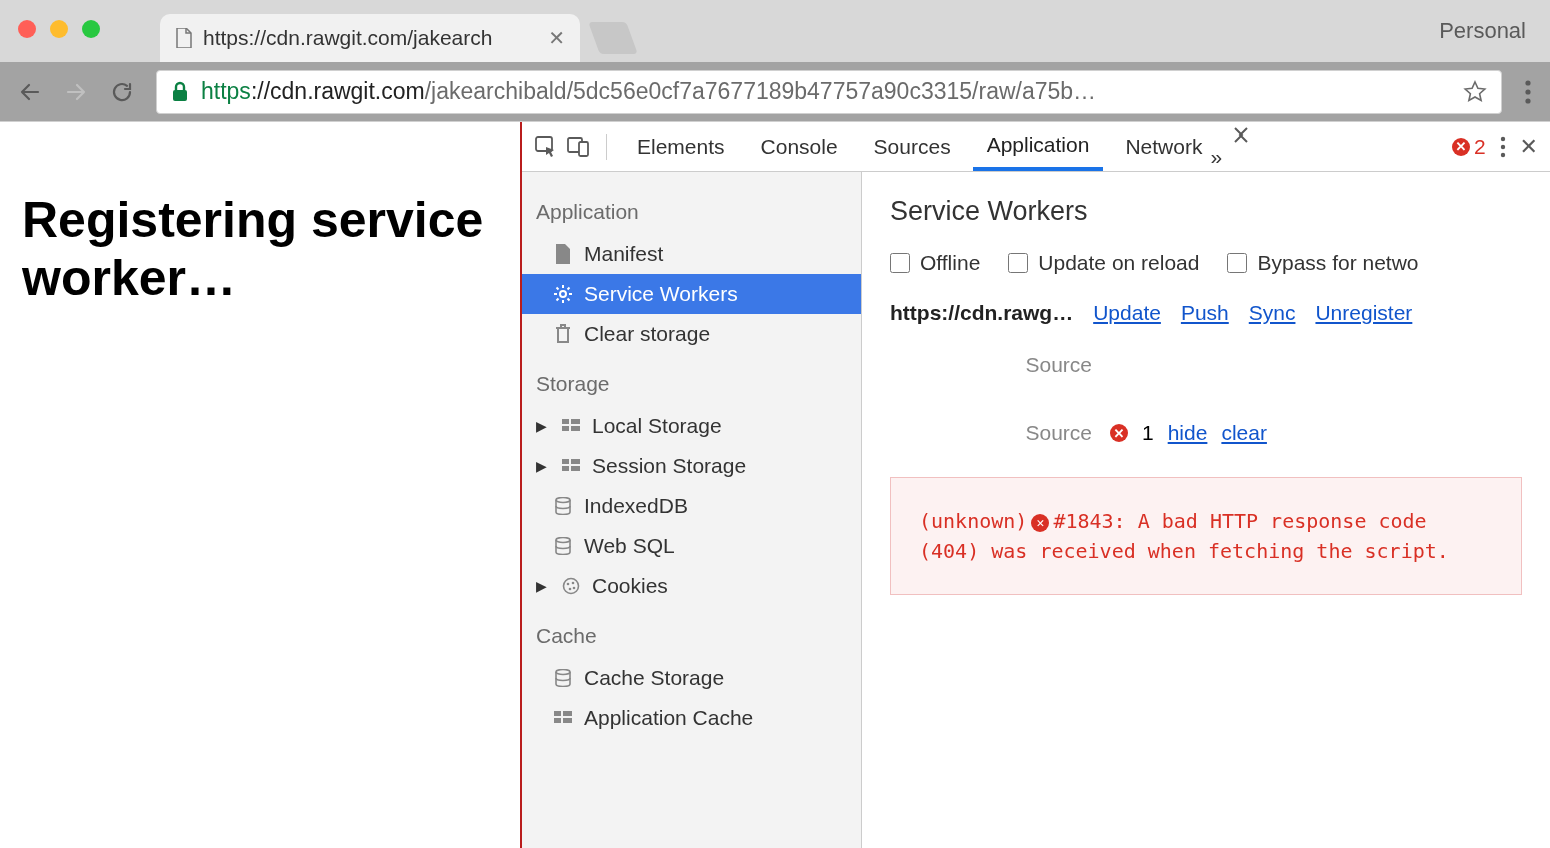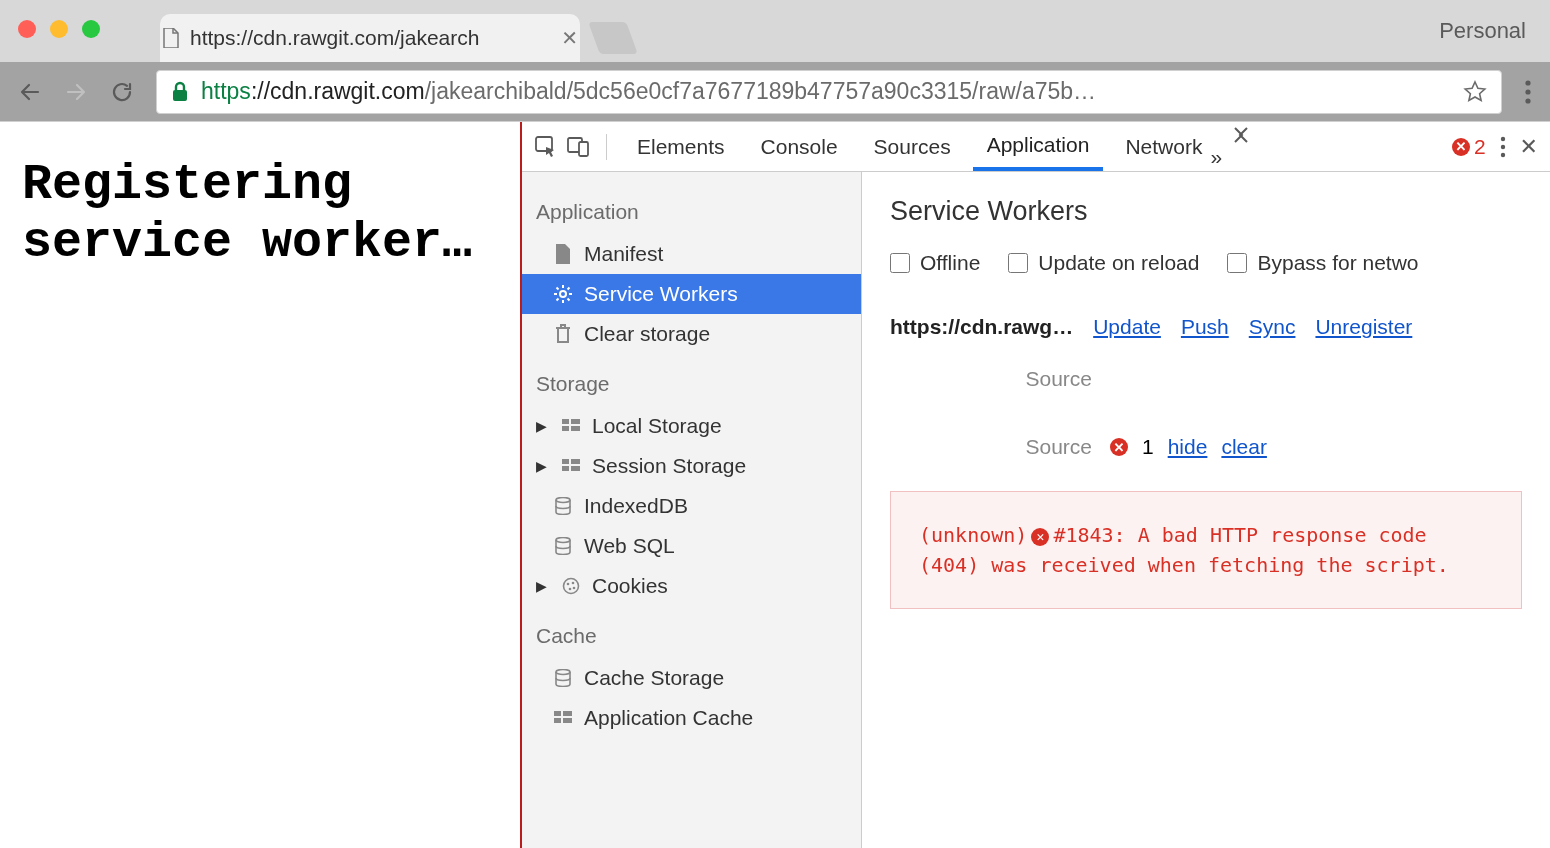--- a/index.html
+++ b/index.html
@@ -3,40 +3,40 @@
 <meta charset="utf-8">
 <style>
 * { box-sizing: border-box; margin: 0; padding: 0; }
 body { font-family: -apple-system, BlinkMacSystemFont, "Segoe UI", sans-serif; width: 1550px; height: 848px; overflow: hidden; background: #fff; }
 
 
 .tabstrip { height: 62px; background: #d8d8d8; display: flex; align-items: flex-end; position: relative; }
 .traffic { position: absolute; top: 20px; left: 18px; display: flex; gap: 14px; }
 .traffic span { width: 18px; height: 18px; border-radius: 50%; display: block; }
 .tl-red { background: #ff5f57; } .tl-yel { background: #febc2e; } .tl-grn { background: #28c840; }
-.tab { margin-left: 160px; height: 48px; background: #f1f1f1; border-radius: 10px 10px 0 0; display: flex; align-items: center; padding: 0 2px; gap: 10px; min-width: 420px; position: relative; }
+.tab { margin-left: 160px; height: 48px; background: #f1f1f1; border-radius: 10px 10px 0 0; display: flex; align-items: center; padding: 0 15px; gap: 10px; min-width: 420px; position: relative; }
 .tab:before, .tab:after { content: ""; position: absolute; bottom: 0; width: 18px; height: 18px; }
 .newtab { width: 38px; height: 32px; background: #c7c7c7; margin-left: 14px; margin-bottom: 8px; border-radius: 4px; transform: skewX(20deg); }
 .profile { margin-left: auto; margin-right: 24px; align-self: center; font-size: 22px; color: #5a5a5a; }
 
 .toolbar { height: 60px; background: #a3a3a3; display: flex; align-items: center; padding: 0 18px; gap: 22px; border-bottom: 1px solid #d0d0d0; }
 .toolbar .nav-btn { width: 24px; height: 24px; display: flex; align-items: center; justify-content: center; color: #5a5a5a; }
 .toolbar .nav-btn.disabled { color: #b8b8b8; }
 .omnibox { flex: 1; height: 44px; border: 1px solid #d0d0d0; border-radius: 4px; background: #fff; display: flex; align-items: center; padding: 0 14px; gap: 12px; font-size: 23px; }
 .omnibox .lock { color: #0b8043; }
 .omnibox .url { white-space: nowrap; overflow: hidden; }
 .omnibox .scheme { color: #0b8043; }
 .omnibox .host { color: #222; }
 .omnibox .path { color: #6b6b6b; }
 .omnibox .star { margin-left: auto; color: #6b6b6b; }
 .menu-btn { color: #5a5a5a; }
 
 
 .content { display: flex; height: calc(100% - 122px); }
-.page { width: 520px; padding: 34px 22px; font-family: Liberation Mono, monospace; }
+.page { width: 520px; padding: 34px 22px; font-family: Liberation Sans, sans-serif; margin-top: 36px; }
 .page h1 { font-size: 50px; font-weight: bold; line-height: 1.15; }
 
 .devtools { flex: 1; display: flex; flex-direction: column; border-left: 2px solid #b91c1c; background: #fff; }
 .dt-header { height: 50px; display: flex; align-items: center; border-bottom: 1px solid #ccc; padding: 0 12px; gap: 8px; font-size: 21px; color: #333; }
 .dt-header .sep { width: 1px; height: 26px; background: #ccc; margin: 0 8px; }
 .dt-tab { padding: 0 14px; height: 100%; display: flex; align-items: center; cursor: pointer; color: #333; }
 .dt-tab.active { color: #222; border-bottom: 4px solid #1a73e8; font-weight: 400; }
 .dt-header .more { margin-left: 4px; }
 .dt-header .err { color: #d93025; display: flex; align-items: center; gap: 4px; margin-left: 8px; }
 .dt-header .right { margin-left: auto; display: flex; align-items: center; gap: 14px; }
@@ -46,21 +46,21 @@
 .sb-section { font-size: 21px; color: #6b6b6b; padding: 18px 14px 10px; }
 .sb-item { display: flex; align-items: center; gap: 10px; padding: 8px 14px 8px 30px; font-size: 21px; color: #333; cursor: pointer; }
 .sb-item.tree { padding-left: 14px; }
 .sb-item.selected { background: #3b78e7; color: #fff; }
 .sb-item .exp { width: 14px; display: inline-flex; font-size: 14px; }
 .sb-item .ico { width: 22px; display: inline-flex; justify-content: center; color: #6b6b6b; }
 .sb-item.selected .ico { color: #fff; }
 
 .dt-pane { flex: 1; padding: 24px 28px; overflow: hidden; font-size: 21px; }
 .pane-title { font-size: 27px; color: #333; margin-bottom: 24px; }
-.cb-row { display: flex; gap: 28px; color: #333; margin-bottom: 40px; white-space: nowrap; overflow: hidden; }
+.cb-row { display: flex; gap: 28px; color: #333; margin-bottom: 26px; white-space: nowrap; overflow: hidden; }
 .cb { display: flex; align-items: center; gap: 10px; }
 .cb input { width: 20px; height: 20px; }
 .sw-origin { display: flex; align-items: center; gap: 20px; margin-bottom: 28px; flex-wrap: nowrap; }
 .sw-origin b { font-weight: bold; color: #222; white-space: nowrap; }
 .sw-origin a { color: #1155cc; text-decoration: underline; }
 .sw-grid { display: grid; grid-template-columns: 220px 1fr; row-gap: 22px; align-items: center; }
 .sw-grid .lbl { text-align: right; color: #888; padding-right: 18px; }
 .sw-grid .val { display: flex; align-items: center; gap: 14px; }
 .sw-grid a { color: #1155cc; text-decoration: underline; }
 .error-box { margin-top: 32px; border: 1px solid #f1c0c0; background: #fdf2f2; padding: 28px; font-family: Menlo, monospace; font-size: 20px; color: #d93025; line-height: 1.5; }

